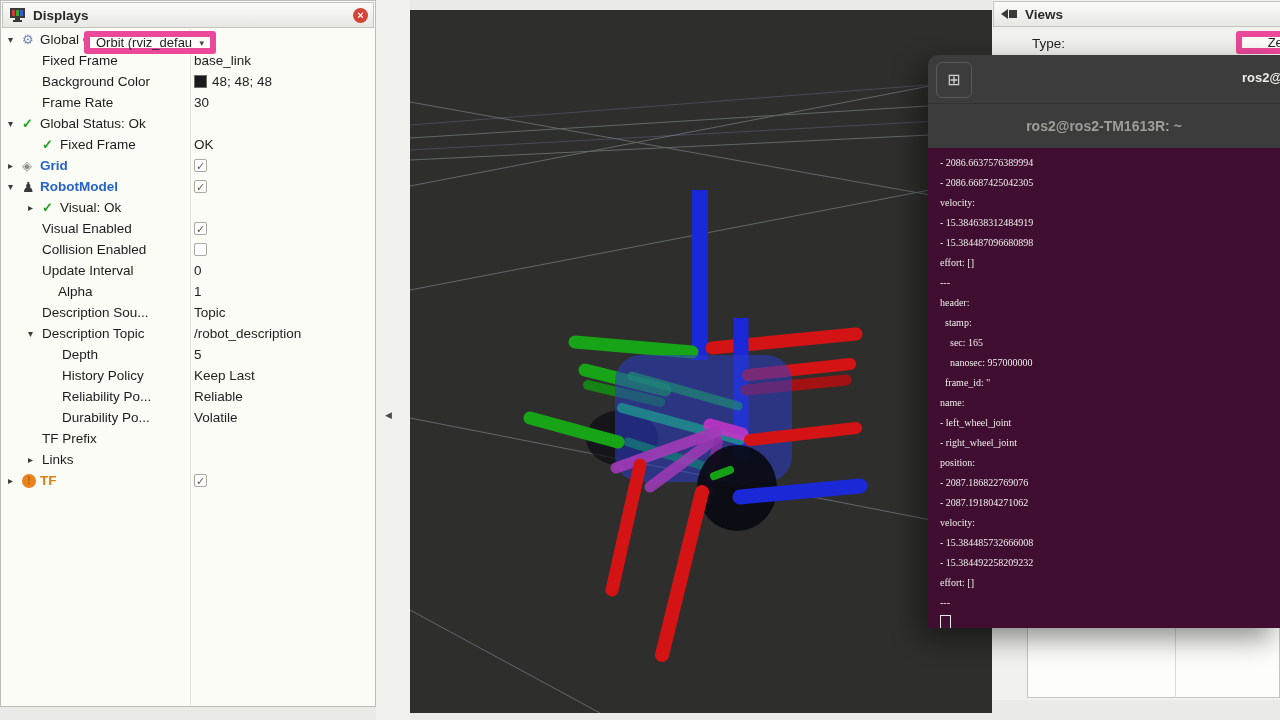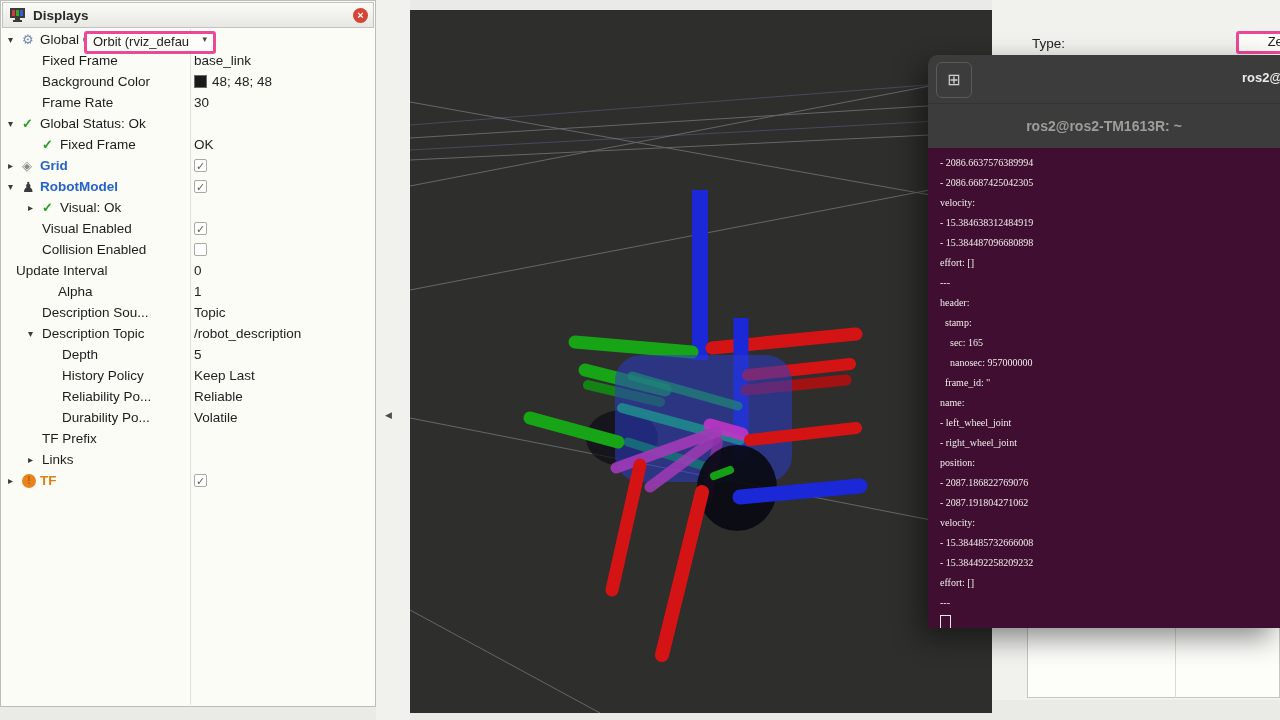--- a/index.html
+++ b/index.html
@@ -44,22 +44,22 @@
   #gutter .handle{position:absolute;left:9px;top:410px;font-size:9px;color:#4c4c48;}
 
   
   #view3d{position:absolute;left:410px;top:10px;width:582px;height:703px;background:#2e2e2c;}
 
   
   #views{position:absolute;left:992px;top:0;width:288px;height:700px;background:#f1f1ee;}
   #views .panel-head{margin:1px 0 0 1px;border-right:none;}
   #views .typerow{position:absolute;left:0;top:30px;width:288px;height:26px;display:flex;align-items:center;}
   #views .typelabel{font-size:13.5px;color:#222;margin-left:40px;}
-  .uibtn{height:23px;background:#fdfdfa;border:3px solid #ec4899;border-radius:3px;
-    font-size:13px;color:#222;display:flex;box-sizing:border-box;}
+  .uibtn{height:23px;background:#fdfdfa;border:6px solid #ec4899;border-radius:3px;
+    font-size:13px;color:#222;display:flex;align-items:center;box-sizing:border-box;}
   #type-select{position:absolute;left:84px;top:31px;width:132px;padding:0 6px;justify-content:space-between;}
   #zero-btn{position:absolute;left:1236px;top:31px;width:90px;justify-content:center;}
   #type-select .caret{font-size:9px;color:#444;margin-left:4px;}
   #views .listbox{position:absolute;left:35px;top:56px;width:253px;height:642px;
     background:#fdfdfa;border:1px solid #c6c6c0;box-sizing:border-box;}
   #views .listdiv{position:absolute;left:183px;top:56px;width:1px;height:642px;background:#dcdcd4;}
 
   
   #terminal{position:absolute;left:928px;top:55px;width:352px;height:573px;
     border-top-left-radius:10px;overflow:hidden;box-shadow:-8px 10px 28px rgba(0,0,0,.45);}
@@ -189,21 +189,21 @@
         <div class="trow">
           <div class="tleft" style="padding-left: 26px;">
             <span class="arrow"></span>
             <span class="rlabel">Collision Enabled</span>
           </div>
           <div class="tright">
             <span class="cbox"></span>
           </div>
         </div>
         <div class="trow">
-          <div class="tleft" style="">
+          <div class="tleft" style="padding-left: 26px;">
             <span class="arrow"></span>
             <span class="rlabel">Update Interval</span>
           </div>
           <div class="tright">
             <span class="rvalue">0</span>
           </div>
         </div>
         <div class="trow">
           <div class="tleft" style="padding-left: 42px;">
             <span class="arrow"></span>
@@ -336,20 +336,27 @@
       <ellipse cx="327" cy="478" rx="40" ry="43" fill="#0a0a12" opacity="0.92"></ellipse>
       <line x1="304" y1="466" x2="320" y2="460" stroke="#16a016" stroke-width="8" stroke-linecap="round"></line>
       <line x1="340" y1="430" x2="446" y2="418" stroke="#d41414" stroke-width="12" stroke-linecap="round"></line>
       <line x1="330" y1="487" x2="450" y2="476" stroke="#1a28d8" stroke-width="15" stroke-linecap="round"></line>
       <line x1="230" y1="455" x2="202" y2="580" stroke="#d41414" stroke-width="13" stroke-linecap="round"></line>
       <line x1="292" y1="482" x2="252" y2="645" stroke="#d41414" stroke-width="14" stroke-linecap="round"></line>
     </svg>
   </div>
 
   <div id="views">
+    <div class="panel-head">
+      <svg width="20" height="14" style="margin-left:5px">
+        <polygon points="2,7 9,2 9,12" fill="#3a3a3a"></polygon>
+        <rect x="10" y="3" width="8" height="8" fill="#3a3a3a"></rect>
+      </svg>
+      <span class="panel-title">Views</span>
+    </div>
     <div class="typerow">
       <span class="typelabel">Type:</span>
     </div>
     <div class="listbox"></div>
     <div class="listdiv"></div>
   </div>
   <div class="uibtn" id="type-select">
     <span>Orbit (rviz_defau</span>
     <span class="caret">▾</span>
   </div>

